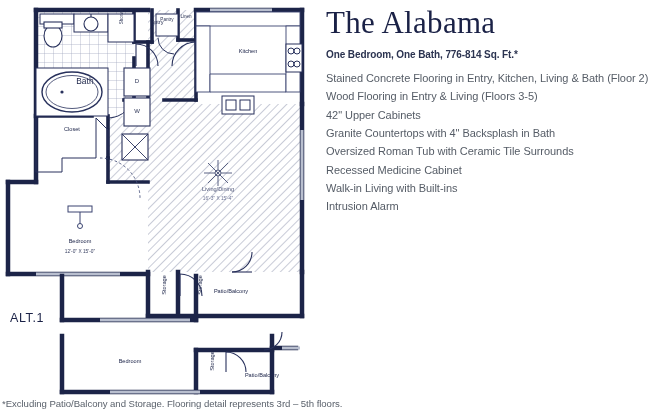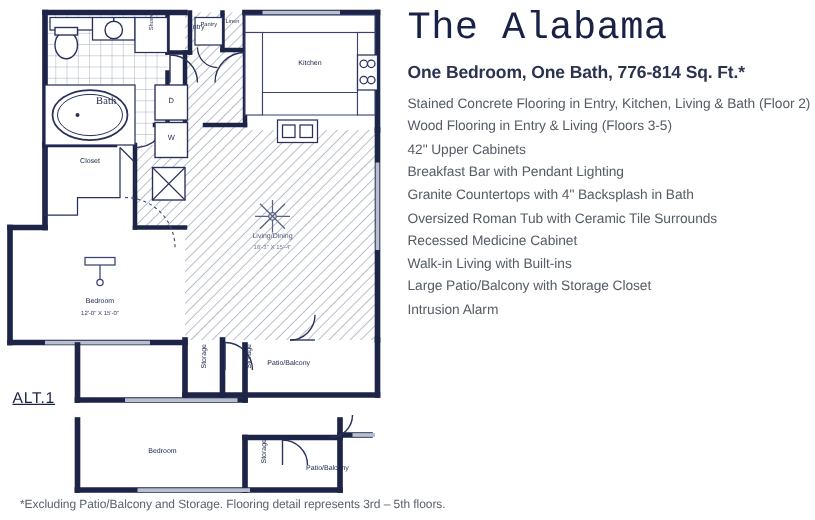--- a/index.html
+++ b/index.html
@@ -15,31 +15,31 @@
   }
 
   
   #info-panel {
     position: absolute;
     left: 324px; top: 0;
     width: 328px; height: 416px;
     overflow: hidden;
   }
   #plan-title {
-    font-family: Liberation Mono, monospace;
+    font-family: Liberation Serif, serif;
     font-size: 31px;
     font-weight: 400;
     color: #1a2146;
     letter-spacing: 0.3px;
     margin: 6px 0 0 2px;
     line-height: 1.1;
     white-space: nowrap;
   }
   #plan-subtitle {
-    font-size: 14px;
+    font-size: 10px;
     font-weight: bold;
     color: #2b3350;
     margin: 9px 0 0 2px;
     letter-spacing: -0.1px;
     white-space: nowrap;
   }
   #feature-list {
     list-style: none;
     margin: 9px 0 0 2px;
     padding: 0;
@@ -48,42 +48,41 @@
     font-size: 11px;
     color: #555c66;
     line-height: 18.3px;
     white-space: nowrap;
     letter-spacing: -0.05px;
   }
 
   
   #footnote {
     position: absolute;
-    left: 16px; top: 398px;
+    left: 2px; top: 398px;
     font-size: 9.6px;
     color: #5b626c;
     white-space: nowrap;
     letter-spacing: -0.05px;
   }
 
   
   #floorplan {
     position: absolute;
     left: 0; top: 0;
     width: 324px; height: 396px;
   }
   #floorplan svg { display: block; }
 
   .alt-label {
     position: absolute;
     left: 10px; top: 311px;
     font-size: 12.5px;
     color: #1a2146;
     letter-spacing: 0.6px;
-    text-decoration: underline;
   }
 
   
   .rm {
     position: absolute;
     font-size: 8.4px;
     color: #20284c;
     text-align: center;
     white-space: nowrap;
     letter-spacing: 0.1px;
@@ -304,21 +303,21 @@
         <path d="M62 276 L62 320"></path>
         <path d="M62 320 L196 320"></path>
         <path d="M196 276 L196 320"></path>
       </g>
       <g stroke="#b9bfcf" stroke-width="3">
         <line x1="100" y1="320" x2="190" y2="320"></line>
       </g>
     </g>
   </svg>
 
-  <div class="rm" style="left:46px; top:76px; width:78px;font-family:Liberation Serif, serif;">Bath</div>
+  <div class="rm" style="left:46px; top:76px; width:78px;">Bath</div>
 
   <div class="rm small" style="left:140px; top:19px; width:34px;">Entry</div>
 
   <div class="rm tiny" style="left:156px; top:17px; width:22px;">Pantry</div>
 
   <div class="rm small" style="left:205px; top:48px; width:86px;">Kitchen</div>
 
   <div class="rm small" style="left:40px; top:126px; width:64px;">Closet</div>
 
   <div class="rm tiny" style="left:108px; top:14px; width:26px; transform:rotate(-90deg); transform-origin:center;">Shower</div>
@@ -349,23 +348,21 @@
   <div class="alt-label">ALT.1</div>
 </div>
 
 <div id="info-panel">
   <h1 id="plan-title">The Alabama</h1>
   <div id="plan-subtitle">One Bedroom, One Bath, 776-814 Sq. Ft.*</div>
   <ul id="feature-list">
       <li>Stained Concrete Flooring in Entry, Kitchen, Living &amp; Bath (Floor 2)</li>
       <li>Wood Flooring in Entry &amp; Living (Floors 3-5)</li>
       <li>42" Upper Cabinets</li>
-      <li>Breakfast Bar with Pendant Lighting</li>
       <li>Granite Countertops with 4" Backsplash in Bath</li>
       <li>Oversized Roman Tub with Ceramic Tile Surrounds</li>
       <li>Recessed Medicine Cabinet</li>
       <li>Walk-in Living with Built-ins</li>
-      <li>Large Patio/Balcony with Storage Closet</li>
       <li>Intrusion Alarm</li>
     </ul>
 </div>
 
 <div id="footnote">*Excluding Patio/Balcony and Storage.  Flooring detail represents 3rd – 5th floors.</div>
 
 </body></html>

